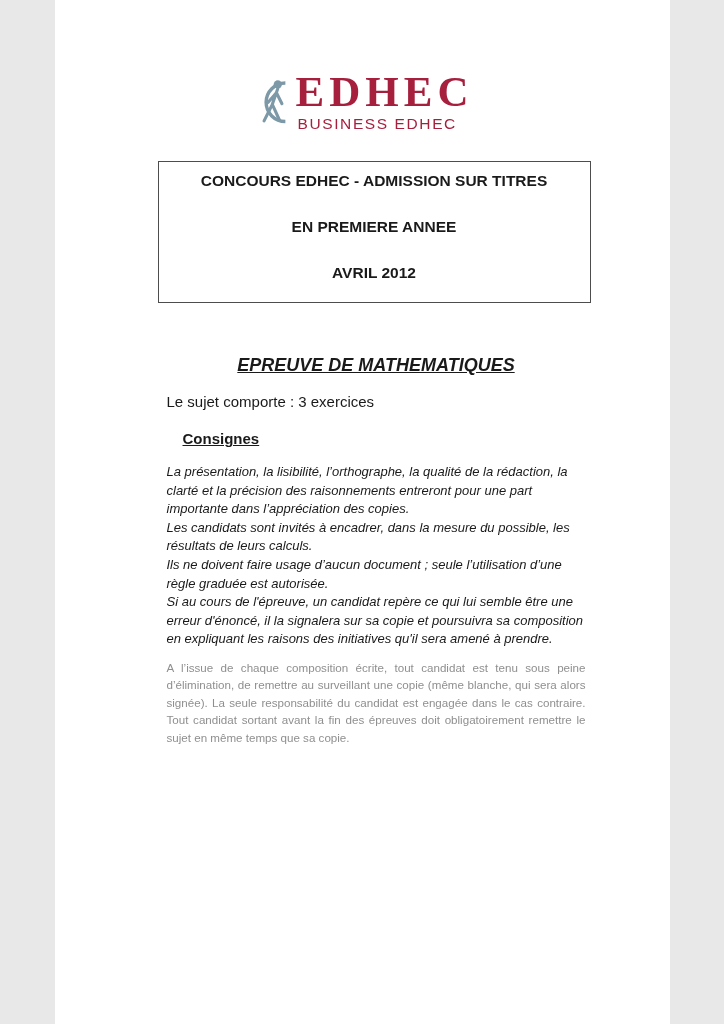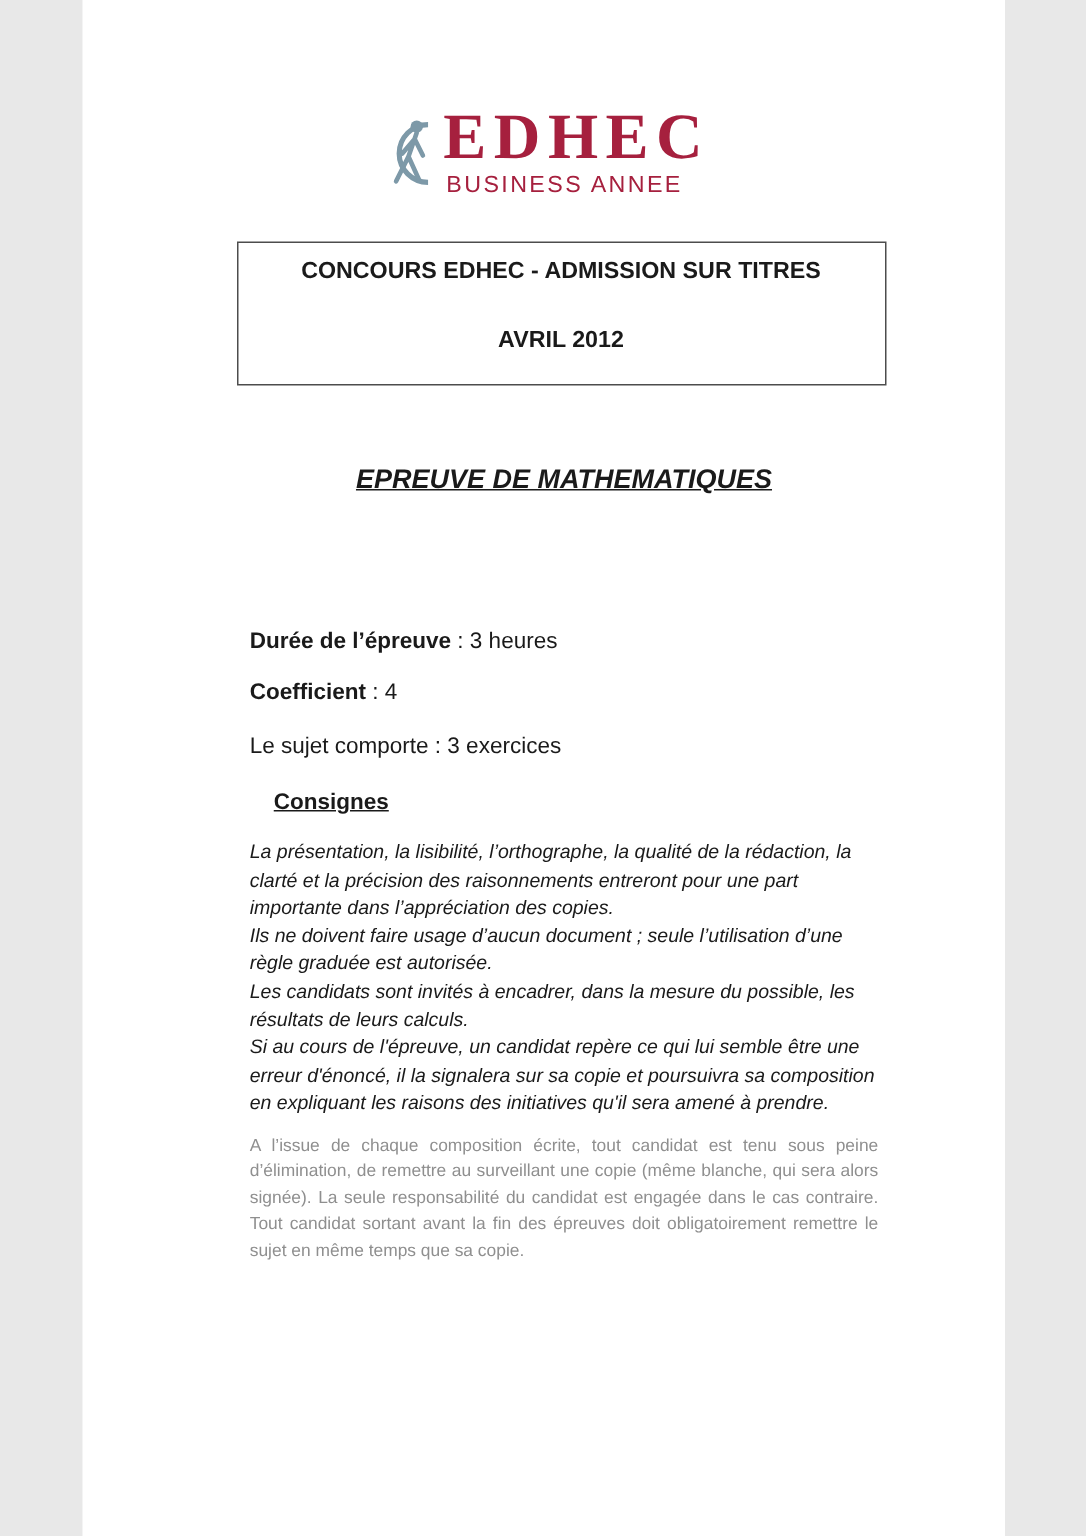--- a/index.html
+++ b/index.html
@@ -96,46 +96,43 @@
   <div class="logo">
     <span class="logo-figure">
       <svg viewBox="0 0 64 80" aria-hidden="true">
         <path d="M50 11 A 28 28 0 1 0 50 67" fill="none" stroke-width="5" stroke="#7D99A8"></path>
         <circle cx="39" cy="13" r="6" fill="#7D99A8"></circle>
         <path d="M39 19 L31 42 L19 66 M31 42 L41 64 M37 25 L25 39 M37 25 L45 41" fill="none" stroke-width="4.5" stroke-linecap="round" stroke="#7D99A8"></path>
       </svg>
     </span>
     <div class="logo-text">
       <div class="logo-name">EDHEC</div>
-      <div class="logo-subtitle">BUSINESS ANNEE</div>
+      <div class="logo-subtitle">BUSINESS EDHEC</div>
     </div>
   </div>
 
   <div class="content">
 
     <div class="title-box">
       <p>CONCOURS EDHEC - ADMISSION SUR TITRES</p>
+      <p>EN PREMIERE ANNEE</p>
       <p>AVRIL 2012</p>
     </div>
 
     <h1 class="exam-title">EPREUVE DE MATHEMATIQUES</h1>
 
-    <div class="meta">
-      <p class="meta-line"><strong>Durée de l’épreuve</strong><span> : 3 heures</span></p>
-      <p class="meta-line"><strong>Coefficient</strong><span> : 4</span></p>
-    </div>
 
 
     <p class="subject-line">Le sujet comporte : 3 exercices</p>
 
     <h2 class="consignes-heading">Consignes</h2>
 
     <div class="instructions">
       <p>La présentation, la lisibilité, l’orthographe, la qualité de la rédaction, la clarté et la précision des raisonnements entreront pour une part importante dans l’appréciation des copies.</p>
+      <p>Les candidats sont invités à encadrer, dans la mesure du possible, les résultats de leurs calculs.</p>
       <p>Ils ne doivent faire usage d’aucun document ; seule l’utilisation d’une règle graduée est autorisée.</p>
-      <p>Les candidats sont invités à encadrer, dans la mesure du possible, les résultats de leurs calculs.</p>
       <p>Si au cours de l'épreuve, un candidat repère ce qui lui semble être une erreur d'énoncé, il la signalera sur sa copie et poursuivra sa composition en expliquant les raisons des initiatives qu'il sera amené à prendre.</p>
     </div>
 
     <p class="footer-note">A l’issue de chaque composition écrite, tout candidat est tenu sous peine d’élimination, de remettre au surveillant  une copie (même blanche, qui sera alors signée). La seule responsabilité du candidat est engagée dans le cas contraire. Tout candidat sortant avant la fin des épreuves doit obligatoirement remettre le sujet en même temps que sa copie.</p>
 
   </div>
 </div>
 
 </body></html>

